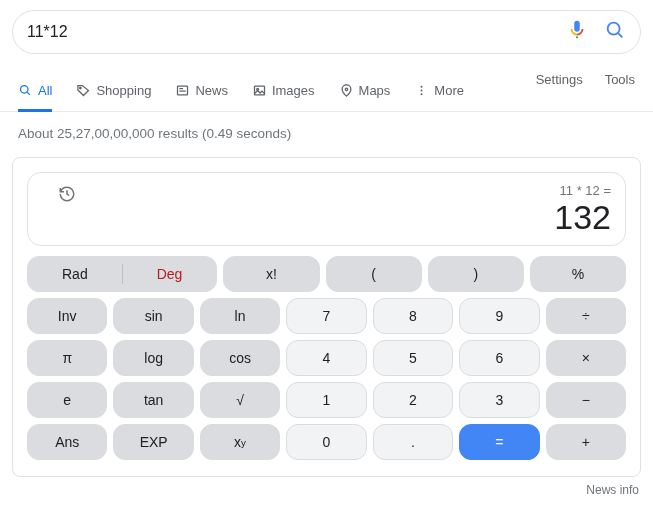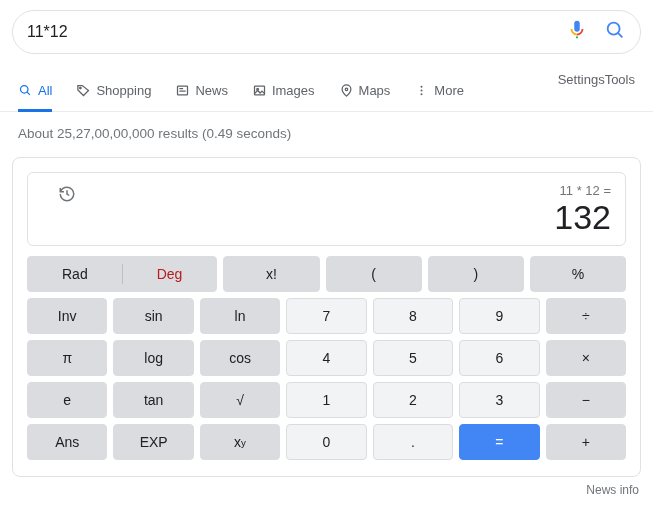--- a/index.html
+++ b/index.html
@@ -8,35 +8,35 @@
   .search-bar { margin: 10px 12px 0 12px; height: 44px; border: 1px solid #dfe1e5; border-radius: 24px; display: flex; align-items: center; padding: 0 14px; justify-content: space-between; }
   .search-input { flex: 1; border: none; outline: none; font-size: 16px; color: #202124; }
   .search-icons { display: flex; align-items: center; gap: 16px; }
   .mic-icon svg, .search-icon svg { width: 22px; height: 22px; }
   
   .tabs-row { display: flex; align-items: flex-start; padding: 0 18px; margin-top: 18px; border-bottom: 1px solid #ebebeb; height: 40px; }
   .tabs-left { display: flex; gap: 24px; align-items: center; }
   .tab { display: flex; align-items: center; gap: 5px; color: #5f6368; font-size: 13px; cursor: pointer; height: 40px; border-bottom: 3px solid transparent; }
   .tab.active { color: #1a73e8; border-bottom-color: #1a73e8; }
   .tab .ticon { width: 15px; height: 15px; display:inline-flex; align-items:center; justify-content:center; }
-  .tabs-right { margin-left: auto; display: flex; color: #5f6368; font-size: 13px; }
+  .tabs-right { margin-left: auto; display: flex; gap: 22px; color: #5f6368; font-size: 13px; }
   .tabs-right span { cursor: pointer; }
   
   .result-stats { color: #70757a; font-size: 13.5px; padding: 14px 18px 10px 18px; }
   
   .calc-card { margin: 6px 12px 0 12px; border: 1px solid #dfe1e5; border-radius: 8px; padding: 14px 14px 10px 14px; }
-  .calc-display { border: 1px solid #dfe1e5; border-radius: 6px; padding: 10px 14px 8px 30px; display: flex; min-height: 68px; gap: 14px; }
+  .calc-display { border: 1px solid #dfe1e5; border-radius: 14px; padding: 10px 14px 8px 30px; display: flex; min-height: 68px; gap: 14px; }
   .history-icon { color: #70757a; font-size: 18px; padding-top: 2px; }
   .display-right { margin-left: auto; text-align: right; }
   .expr { color: #70757a; font-size: 13px; }
   .result { color: #202124; font-size: 34px; }
   
   .calc-grid { margin-top: 10px; }
   .row { display: flex; gap: 6px; margin-bottom: 6px; }
-  .btn { flex: 1; height: 36px; border: 1px solid #dadce0; border-radius: 4px; background: #dadce0; color: #202124; display: flex; align-items: center; justify-content: center; font-size: 14px; cursor: pointer; user-select: none; }
+  .btn { flex: 1; height: 36px; border: 1px solid #dadce0; border-radius: 12px; background: #dadce0; color: #202124; display: flex; align-items: center; justify-content: center; font-size: 14px; cursor: pointer; user-select: none; }
   .btn.fn { background: #dadce0; }
   .btn.num { background: #f1f3f4; }
   .btn.op { background: #dadce0; }
   .btn.eq { background: #4285f4; color: #fff; border-color:#4285f4;}
   .raddeg { flex: 2; display: flex; align-items: center; justify-content: center; gap: 0; padding:0; }
   .raddeg .half { flex:1; text-align:center; font-size:14px; }
   .raddeg .sep { width:1px; height:20px; background:#bdc1c6; }
   .deg { color:#b91c1c; }
   
   .more-info { text-align: right; color: #70757a; font-size: 12px; margin: 6px 14px 0 0; cursor:pointer; }

